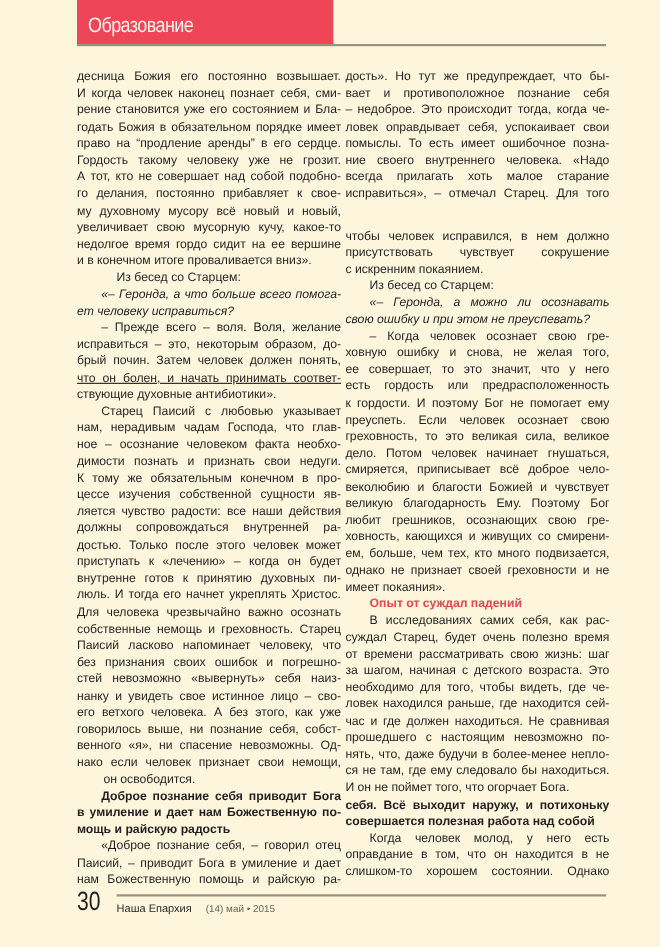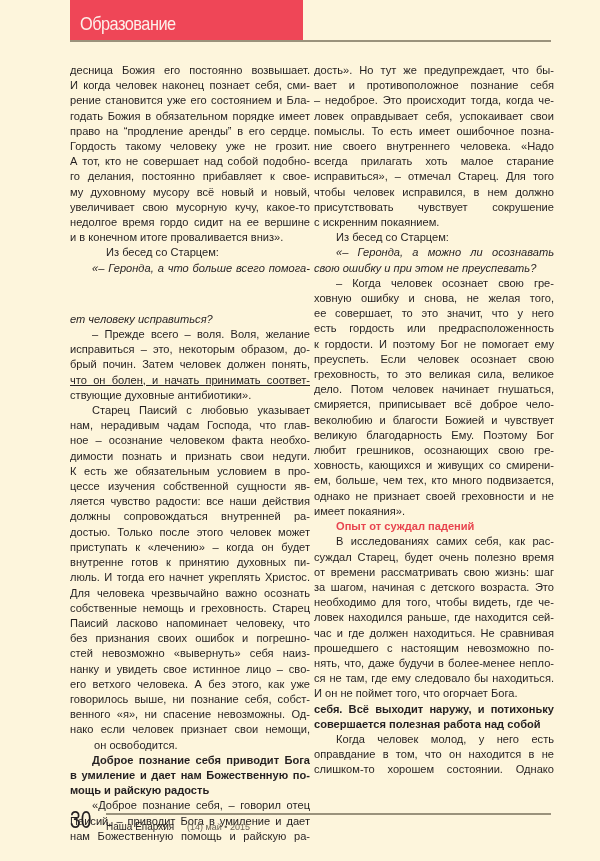--- a/index.html
+++ b/index.html
@@ -68,31 +68,31 @@
     <span class="line " style="display: block;">право на “продление аренды” в его сердце.</span>
     <span class="line " style="display: block;">Гордость такому человеку уже не грозит.</span>
     <span class="line " style="display: block;">А тот, кто не совершает над собой подобно-</span>
     <span class="line " style="display: block;">го делания, постоянно прибавляет к свое-</span>
     <span class="line " style="display: block;">му духовному мусору всё новый и новый,</span>
     <span class="line " style="display: block;">увеличивает свою мусорную кучу, какое-то</span>
     <span class="line " style="display: block;">недолгое время гордо сидит на ее вершине</span>
     <span class="line last" style="display: block;">и в конечном итоге проваливается вниз».</span>
     <span class="line last indent-big" style="display: block;">Из бесед со Старцем:</span>
     <span class="line italic indent" style="display: block;">«– Геронда, а что больше всего помога-</span>
-    <span class="line italic last" style="display: block; margin-top: 36px;">ет человеку исправиться?</span>
+    <span class="line italic last" style="display: block;">ет человеку исправиться?</span>
     <span class="line indent" style="display: block;">– Прежде всего – воля. Воля, желание</span>
     <span class="line " style="display: block;">исправиться – это, некоторым образом, до-</span>
     <span class="line " style="display: block;">брый почин. Затем человек должен понять,</span>
     <span class="line " style="display: block; text-decoration: underline;">что он болен, и начать принимать соответ-</span>
     <span class="line last" style="display: block;">ствующие духовные антибиотики».</span>
     <span class="line indent" style="display: block;">Старец Паисий с любовью указывает</span>
     <span class="line " style="display: block;">нам, нерадивым чадам Господа, что глав-</span>
     <span class="line " style="display: block;">ное – осознание человеком факта необхо-</span>
     <span class="line " style="display: block;">димости познать и признать свои недуги.</span>
-    <span class="line " style="display: block;">К есть же обязательным условием в про-</span>
+    <span class="line " style="display: block;">К тому же обязательным конечном в про-</span>
     <span class="line " style="display: block;">цессе изучения собственной сущности яв-</span>
     <span class="line " style="display: block;">ляется чувство радости: все наши действия</span>
     <span class="line " style="display: block;">должны сопровождаться внутренней ра-</span>
     <span class="line " style="display: block;">достью. Только после этого человек может</span>
     <span class="line " style="display: block;">приступать к «лечению» – когда он будет</span>
     <span class="line " style="display: block;">внутренне готов к принятию духовных пи-</span>
     <span class="line " style="display: block;">люль. И тогда его начнет укреплять Христос.</span>
     <span class="line " style="display: block;">Для человека чрезвычайно важно осознать</span>
     <span class="line " style="display: block;">собственные немощь и греховность. Старец</span>
     <span class="line " style="display: block;">Паисий ласково напоминает человеку, что</span>
@@ -113,21 +113,21 @@
   </div>
 <div class="col col-right" id="col-right">
     <span class="line " style="display: block;">дость». Но тут же предупреждает, что бы-</span>
     <span class="line " style="display: block;">вает и противоположное познание себя</span>
     <span class="line " style="display: block;">– недоброе. Это происходит тогда, когда че-</span>
     <span class="line " style="display: block;">ловек оправдывает себя, успокаивает свои</span>
     <span class="line " style="display: block;">помыслы. То есть имеет ошибочное позна-</span>
     <span class="line " style="display: block;">ние своего внутреннего человека. «Надо</span>
     <span class="line " style="display: block;">всегда прилагать хоть малое старание</span>
     <span class="line " style="display: block;">исправиться», – отмечал Старец. Для того</span>
-    <span class="line " style="display: block;">чтобы человек исправился, в нем должно</span>
+    <span class="line " style="display: block; margin-top: 23px;">чтобы человек исправился, в нем должно</span>
     <span class="line " style="display: block;">присутствовать чувствует сокрушение</span>
     <span class="line last" style="display: block;">с искренним покаянием.</span>
     <span class="line last indent" style="display: block;">Из бесед со Старцем:</span>
     <span class="line italic indent" style="display: block;">«– Геронда, а можно ли осознавать</span>
     <span class="line italic last" style="display: block;">свою ошибку и при этом не преуспевать?</span>
     <span class="line indent" style="display: block;">– Когда человек осознает свою гре-</span>
     <span class="line " style="display: block;">ховную ошибку и снова, не желая того,</span>
     <span class="line " style="display: block;">ее совершает, то это значит, что у него</span>
     <span class="line " style="display: block;">есть гордость или предрасположенность</span>
     <span class="line " style="display: block;">к гордости. И поэтому Бог не помогает ему</span>

